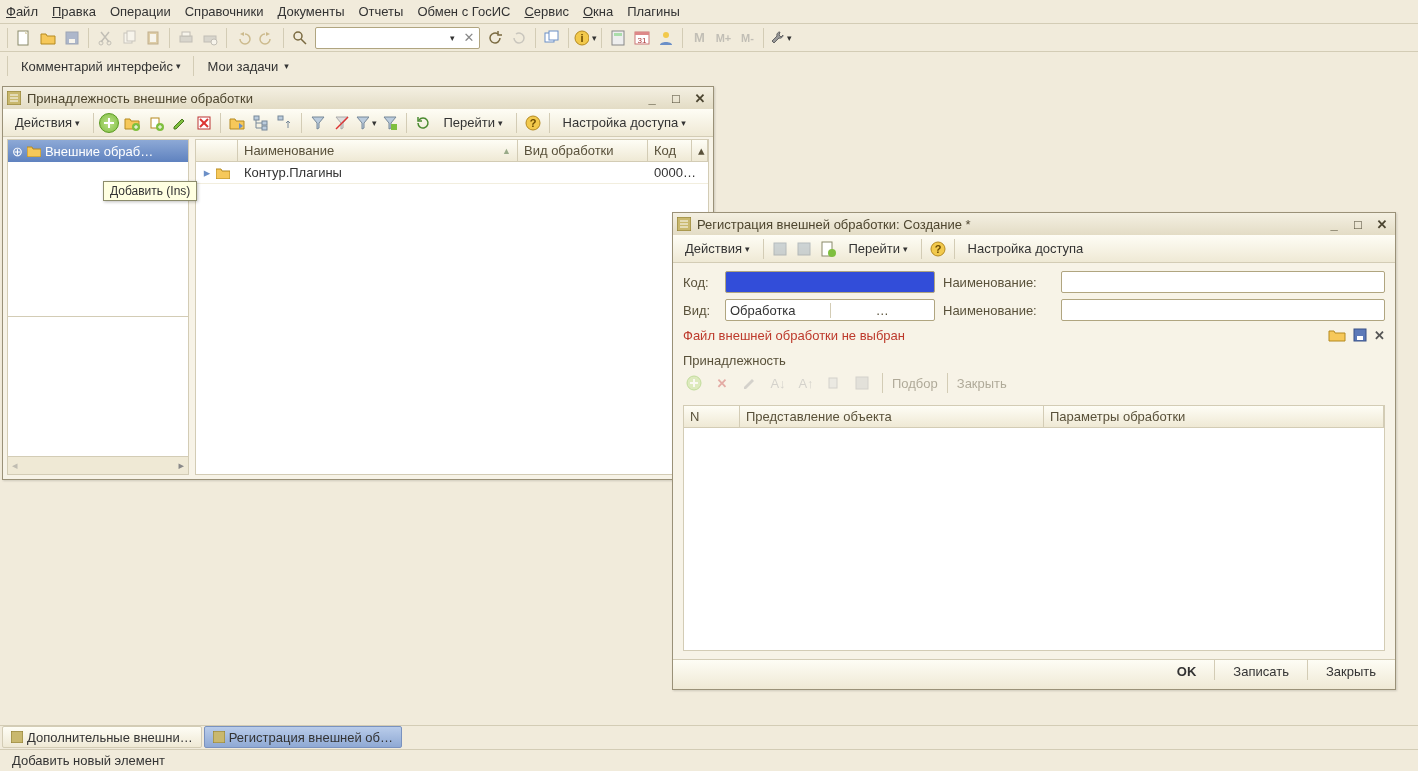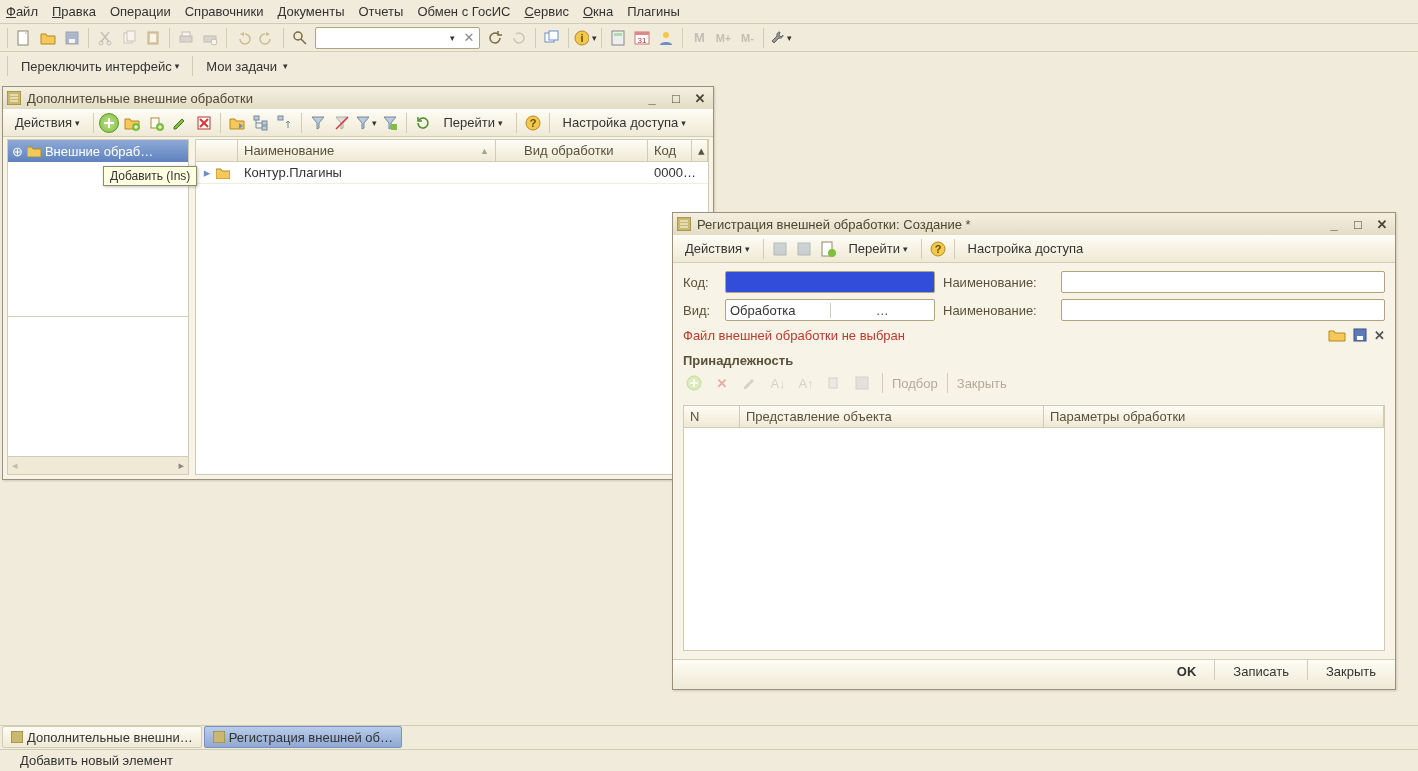--- a/index.html
+++ b/index.html
@@ -101,30 +101,30 @@
   
   .form{padding:8px 10px;}
   .frow{display:flex;align-items:center;margin-bottom:6px;gap:8px;}
   .lbl{color:var(--text);}
   .inp{height:22px;border:1px solid var(--border);background:#fff;border-radius:2px;padding:0 4px;font:inherit;}
   .inp.blue{background:var(--blue);}
   .combo{display:flex;align-items:center;height:22px;border:1px solid var(--border);background:#fff;border-radius:2px;}
   .combo span{flex:1;padding:0 4px;}
   .combo .dots{width:20px;text-align:center;border-left:1px solid var(--border-light);color:var(--text);}
   .warn{color:var(--red);}
-  .section-title{color:var(--text);margin:10px 0 4px 0;font-weight:bold;}
+  .section-title{color:var(--text);margin:10px 0 4px 0;}
   .btns-right{margin-left:auto;display:flex;gap:6px;align-items:center;}
   .grid{border:1px solid var(--border-light);background:#fff;position:absolute;left:10px;right:10px;top:170px;bottom:38px;}
   .footer{position:absolute;left:0;right:0;bottom:0;height:30px;border-top:1px solid var(--border-light);display:flex;justify-content:flex-end;padding:0 8px;gap:4px;background:linear-gradient(to bottom,var(--header-grad1),var(--header-grad2));}
   .fbtn{height:22px;padding:0 10px;display:flex;align-items:center;border:1px solid transparent;border-radius:3px;color:var(--text-dark);cursor:default;}
   
   .taskbar{position:absolute;left:0;right:0;bottom:22px;height:24px;display:flex;align-items:flex-start;background:var(--bg);border-top:1px solid var(--border-light);padding:0 2px;gap:2px;}
   .task{height:22px;display:flex;align-items:center;gap:4px;padding:0 8px;border:1px solid var(--border-light);border-radius:2px;background:linear-gradient(to bottom,var(--header-grad1),var(--header-grad2));max-width:200px;overflow:hidden;white-space:nowrap;}
   .task.active{background:linear-gradient(to bottom,#B9CCEA,#8FA9D4);border-color:#7A92BF;}
-  .statusbar{position:absolute;left:0;right:0;bottom:0;height:22px;display:flex;align-items:center;padding:0 20px;background:var(--bg);color:var(--text-dark);border-top:1px solid var(--border-light);}
+  .statusbar{position:absolute;left:0;right:0;bottom:0;height:22px;display:flex;align-items:center;padding:0 12px;background:var(--bg);color:var(--text-dark);border-top:1px solid var(--border-light);}
 
   
   svg{display:block;}
   .txtbtn{color:var(--text);}
   .txtbtn.disabled{opacity:.45;}
 </style>
 </head>
 <body>
 
 <div class="menubar">
@@ -272,21 +272,21 @@
       <svg width="16" height="16">
         <path d="M11 2a3 3 0 0 0-3 4L3 11l2 2 5-5a3 3 0 0 0 4-3l-2 2-2-2z" fill="#999" stroke="#666"></path>
       </svg>
       <span class="caret">▾</span>
     </div>
 </div>
 
 <div class="tbar second">
   <div class="sep"></div>
   <div class="tbtn">
-      <span>Переключить интерфейс</span>
+      <span>Комментарий интерфейс</span>
       <span class="caret">▾</span>
     </div>
   <div class="sep"></div>
   <div class="tbtn">
       <span>Мои задачи</span>
       <span class="caret" style="margin-left:6px;">▾</span>
     </div>
 </div>
 
 <div class="mdi">
@@ -294,21 +294,21 @@
   <div class="win light" style="left:2px;top:2px;width:712px;height:394px;">
     <div class="titlebar">
       <span>
           <svg width="14" height="14">
             <rect width="14" height="14" fill="#C9B86E" stroke="#8a7a30"></rect>
             <line x1="3" y1="4" x2="11" y2="4" stroke="#fff"></line>
             <line x1="3" y1="7" x2="11" y2="7" stroke="#fff"></line>
             <line x1="3" y1="10" x2="11" y2="10" stroke="#fff"></line>
           </svg>
         </span>
-      <span class="title">Дополнительные внешние обработки</span>
+      <span class="title">Принадлежность внешние обработки</span>
       <span class="wbtn">_</span>
       <span class="wbtn">□</span>
       <span class="wbtn">✕</span>
     </div>
     <div class="content">
       <div class="wintbar">
         <div class="tbtn">
             <span>Действия</span>
             <span class="caret">▾</span>
           </div>
@@ -437,21 +437,21 @@
             <span>▸</span>
           </div>
         </div>
         <div class="list-pane">
           <div class="cols">
             <div class="col" style="width:42px;"></div>
             <div class="col" style="flex:1;">
                 <span>Наименование</span>
                 <span style="margin-left:auto;color:#9a8;font-size:9px;">▲</span>
               </div>
-            <div class="col" style="width:130px;margin-left:22px;">Вид обработки</div>
+            <div class="col" style="width:130px;">Вид обработки</div>
             <div class="col" style="width:44px;">Код</div>
             <div class="col" style="width:16px;">▴</div>
           </div>
           <div class="rows">
             <div class="row">
               <div class="cell" style="width:42px;justify-content:center;">
                 <span style="color:#6B8FC7;">▸</span>
                 <span>
                     <svg width="14" height="12">
                       <path d="M0 2h5l1 2h8v8H0z" fill="#F6C85A" stroke="#B58A20"></path>
@@ -459,21 +459,21 @@
                   </span>
               </div>
               <div class="cell" style="flex:1;">Контур.Плагины</div>
               <div class="cell" style="width:130px;"></div>
               <div class="cell" style="width:60px;">0000…</div>
             </div>
           </div>
         </div>
       </div>
 
-      <div class="tooltip" style="left:100px;top:57px;">Добавить (Ins)</div>
+      <div class="tooltip" style="left:100px;top:72px;">Добавить (Ins)</div>
     </div>
   </div>
 
   <div class="win light" style="left:672px;top:128px;width:724px;height:478px;">
     <div class="titlebar">
       <span>
           <svg width="14" height="14">
             <rect width="14" height="14" fill="#C9B86E" stroke="#8a7a30"></rect>
             <line x1="3" y1="4" x2="11" y2="4" stroke="#fff"></line>
             <line x1="3" y1="7" x2="11" y2="7" stroke="#fff"></line>

